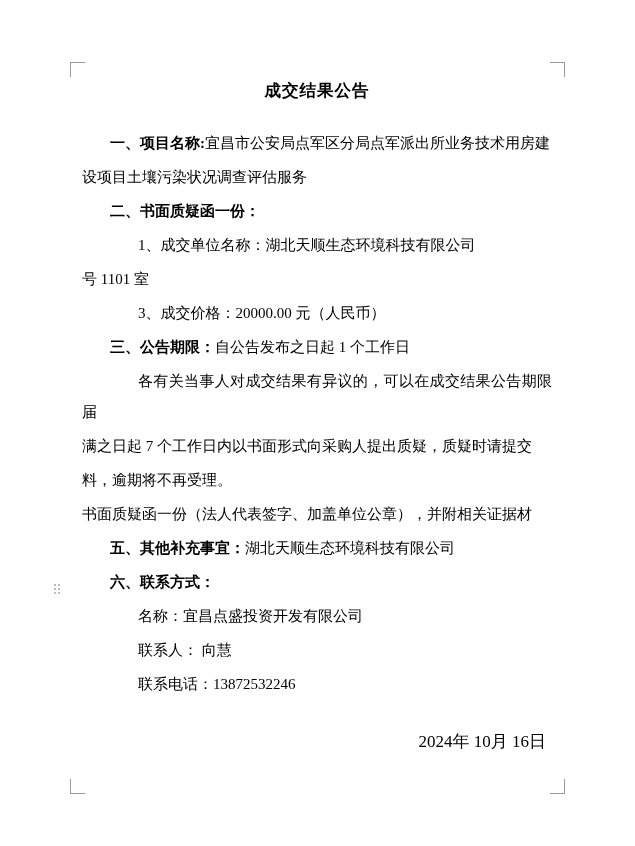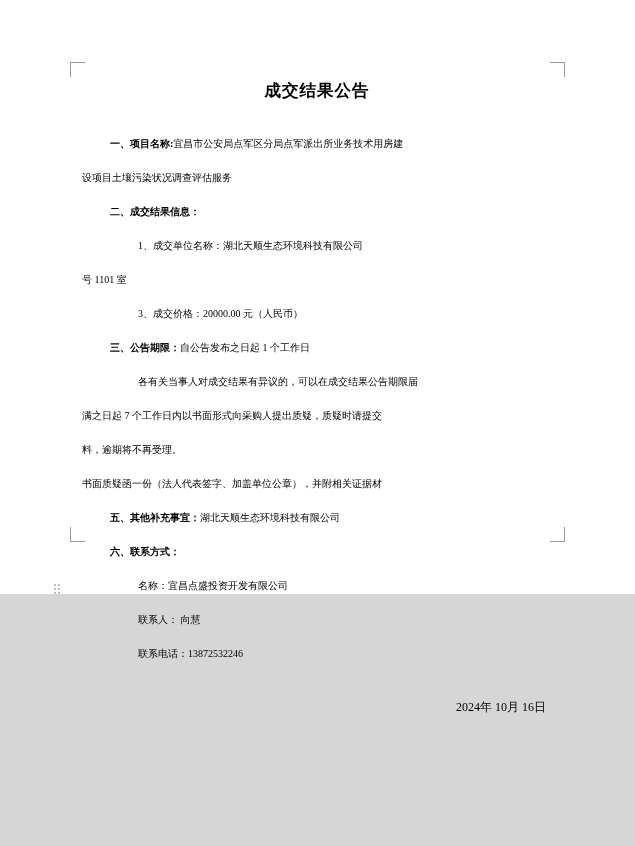--- a/index.html
+++ b/index.html
@@ -9,21 +9,21 @@
   }
   body {
     width: 635px;
     height: 846px;
     overflow: hidden;
     font-family: "Liberation Serif", "DejaVu Serif", serif;
   }
   .page {
     position: relative;
     width: 635px;
-    height: 594px;
+    height: 846px;
     background: #ffffff;
     box-sizing: border-box;
   }
   
   .crop {
     position: absolute;
     width: 14px;
     height: 14px;
     border-color: #9a9a9a;
     border-style: solid;
@@ -43,32 +43,32 @@
   }
   .doc-title {
     text-align: center;
     font-size: 16.5px;
     font-weight: bold;
     letter-spacing: 1px;
     margin: 8px 0 26px 0;
   }
   p {
     margin: 0 0 3px 0;
-    font-size: 10px;
+    font-size: 15px;
     line-height: 31px;
     text-align: justify;
   }
   .ind1 { text-indent: 28px; }
   .ind2 { text-indent: 56px; }
   .bold { font-weight: bold; }
   .heading { font-weight: bold; text-indent: 28px; }
   .date {
     margin-top: 30px;
     text-align: right;
-    font-size: 12px;
+    font-size: 17px;
     padding-right: 6px;
   }
   
   .handle {
     position: absolute;
     left: 54px;
     top: 584px;
     width: 9px;
     height: 12px;
     display: grid;
@@ -103,21 +103,21 @@
       <i></i>
   </div>
 
   <div class="content">
 
     <div class="doc-title">成交结果公告</div>
 
     <p class="ind1"><span class="bold">一、项目名称:</span><span>宜昌市公安局点军区分局点军派出所业务技术用房建</span></p>
     <p>设项目土壤污染状况调查评估服务</p>
 
-    <p class="heading">二、成交结果信息：</p>
+    <p class="heading">二、书面质疑函一份：</p>
 
     <p class="ind2">1、成交单位名称：湖北天顺生态环境科技有限公司</p>
 
     <p>号 1101 室</p>
 
     <p class="ind2">3、成交价格：20000.00 元（人民币）</p>
 
     <p class="ind1"><span class="bold">三、公告期限：</span><span>自公告发布之日起 1 个工作日</span></p>
 
 

